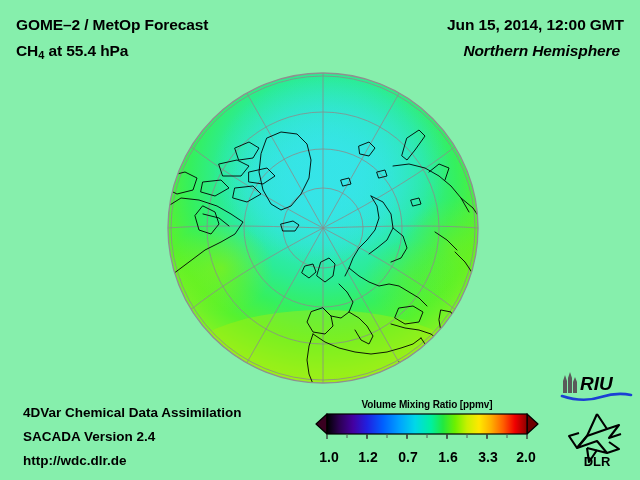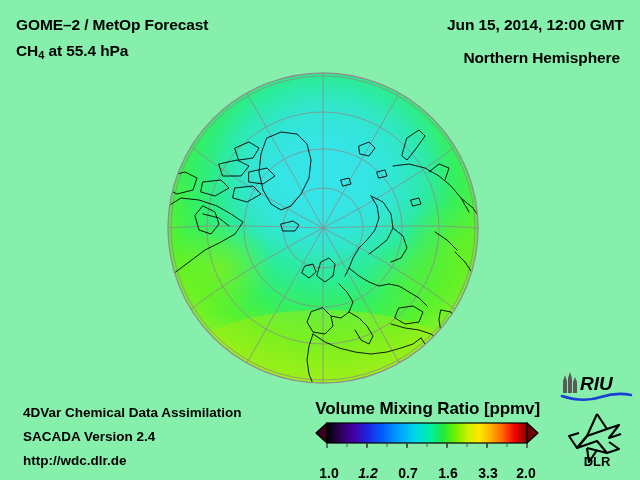--- a/index.html
+++ b/index.html
@@ -32,21 +32,21 @@
     text-align: right;
   }
   .hdr-line {
     font-size: 15.5px;
     font-weight: bold;
     letter-spacing: -0.1px;
     line-height: 22px;
     white-space: nowrap;
   }
   .hdr-left .hdr-line:nth-child(2) { margin-top: 4px; }
-  .hdr-right .hdr-line:nth-child(2) { margin-top: 11px; padding-right: 4px; }
+  .hdr-right .hdr-line:nth-child(2) { margin-top: 4px; padding-right: 4px; font-style: italic; }
   sub {
     font-size: 11px;
     vertical-align: baseline;
     position: relative;
     top: 3px;
   }
 
   
   #globe-wrap {
     position: absolute;
@@ -71,31 +71,31 @@
   }
 
   
   #cbar-block {
     position: absolute;
     left: 314px;
     top: 399px;
     width: 226px;
   }
   #cbar-title {
-    font-size: 17px;
+    font-size: 10px;
     font-weight: bold;
-    text-align: right;
+    text-align: center;
     white-space: nowrap;
     letter-spacing: -0.1px;
   }
   #cbar-svg-wrap { margin-top: 3px; }
   #cbar-ticklabels {
     position: relative;
     height: 20px;
-    margin-top: 13px;
+    margin-top: 6px;
   }
   .tick-label {
     position: absolute;
     top: 0;
     font-size: 14px;
     font-weight: bold;
     transform: translateX(-50%);
     white-space: nowrap;
   }
 
@@ -325,21 +325,21 @@
           <line x1="93" y1="21" x2="93" y2="26"></line>
           <line x1="133" y1="21" x2="133" y2="26"></line>
           <line x1="173" y1="21" x2="173" y2="26"></line>
           <line x1="213" y1="21" x2="213" y2="26"></line>
         </g>
       </svg>
     </div>
 
     <div id="cbar-ticklabels">
       <span class="tick-label" style="left:15px;">1.0</span>
-      <span class="tick-label" style="left:54px;font-style:italic;">1.2</span>
+      <span class="tick-label" style="left:54px;">1.2</span>
       <span class="tick-label" style="left:94px;">0.7</span>
       <span class="tick-label" style="left:134px;">1.6</span>
       <span class="tick-label" style="left:174px;">3.3</span>
       <span class="tick-label" style="left:212px;">2.0</span>
     </div>
   </div>
 
   <svg id="logo-riu" viewBox="0 0 74 32">
 
     <g fill="#5a5a5a">

